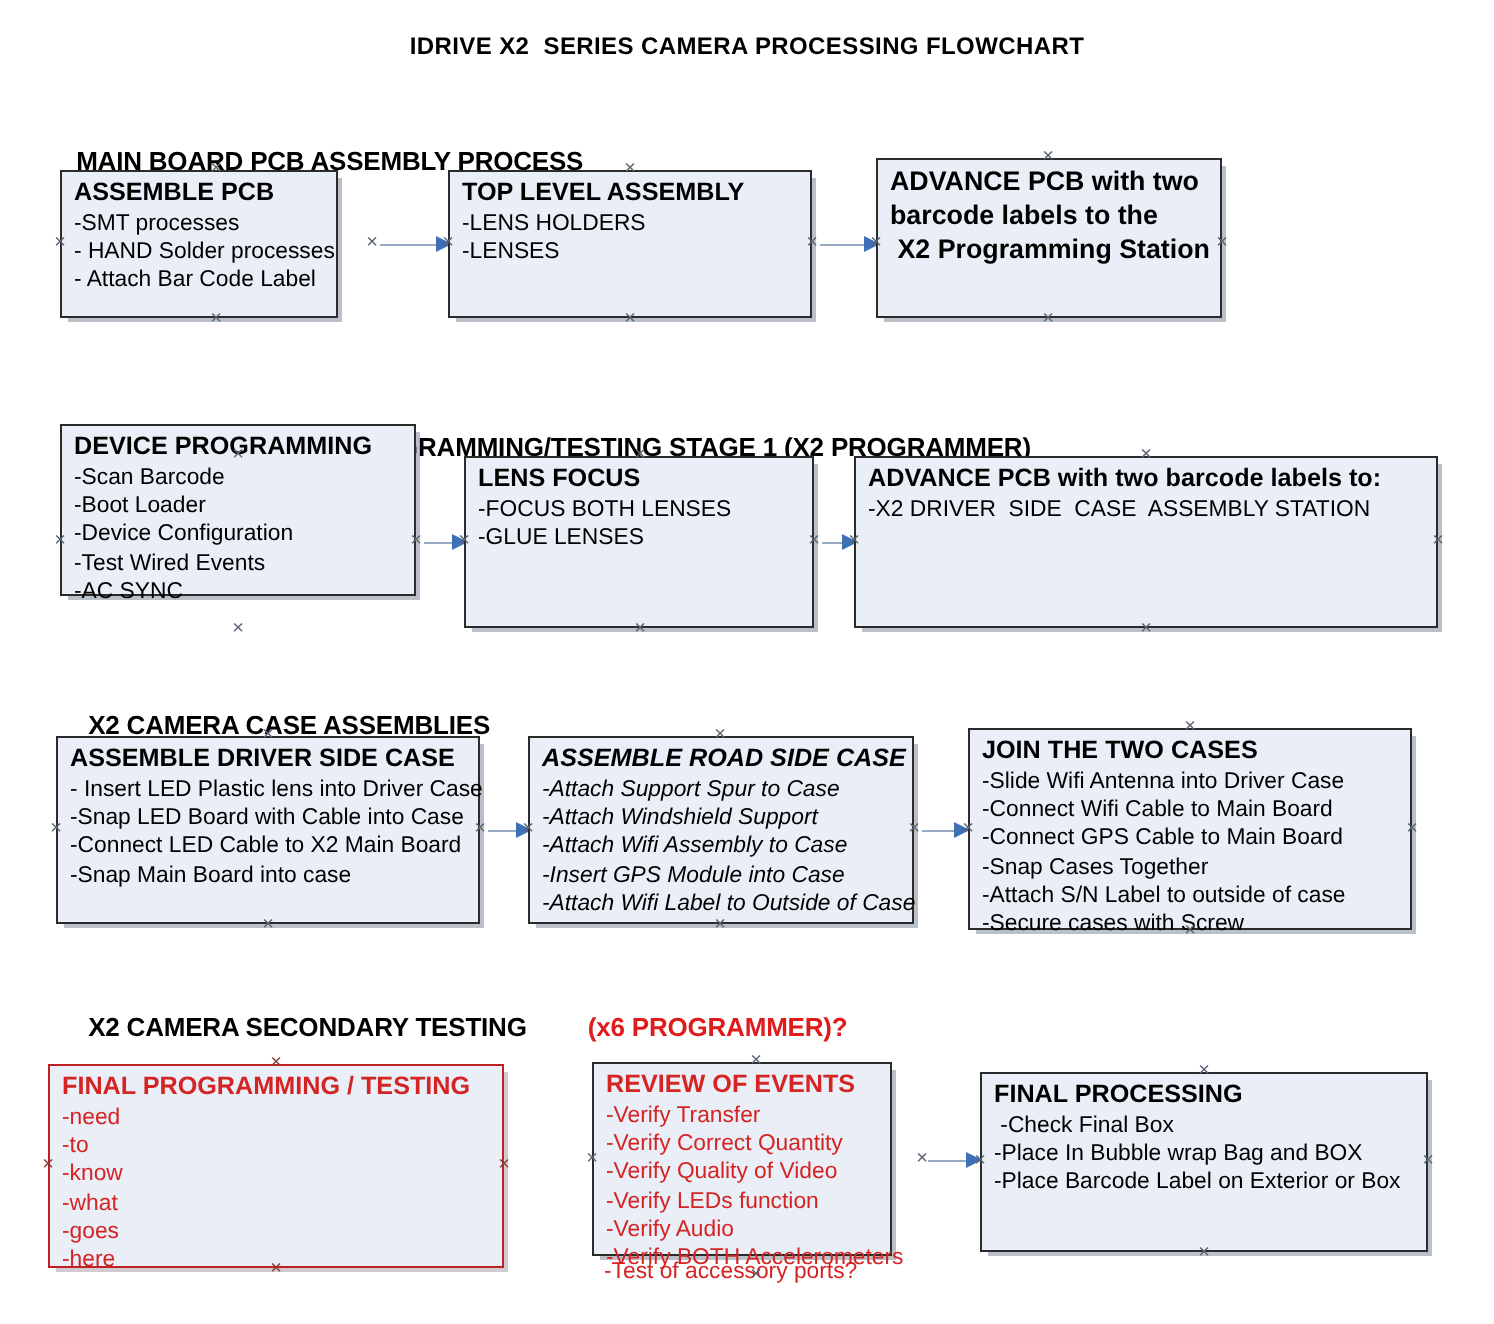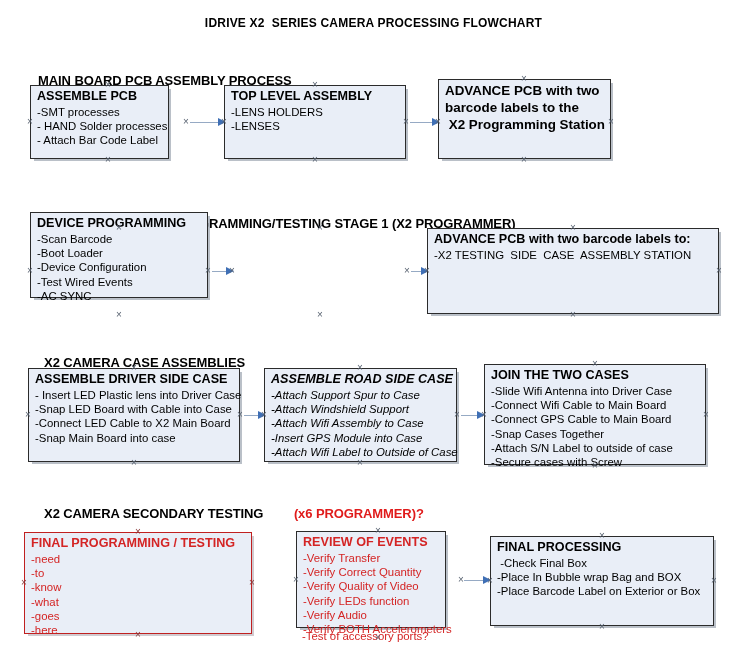--- a/index.html
+++ b/index.html
@@ -128,31 +128,36 @@
     <div class="ln">-AC SYNC</div>
   </div>
   <span class="handle" style="left:114px;top:223px;">×</span>
   <span class="handle" style="left:25px;top:266px;">×</span>
   <span class="handle" style="left:203px;top:266px;">×</span>
   <span class="handle" style="left:114px;top:310px;">×</span>
 
   <div class="conn" style="left:212px;top:271px;width:17px;"></div>
   <div class="arrow" style="left:226px;top:267px;"></div>
 
+  <div class="node" style="left:232px;top:228px;width:175px;height:86px;">
+    <div class="ttl">LENS FOCUS</div>
+    <div class="ln">-FOCUS BOTH LENSES</div>
+    <div class="ln">-GLUE LENSES</div>
+  </div>
   <span class="handle" style="left:315px;top:223px;">×</span>
   <span class="handle" style="left:227px;top:266px;">×</span>
   <span class="handle" style="left:402px;top:266px;">×</span>
   <span class="handle" style="left:315px;top:310px;">×</span>
 
   <div class="conn" style="left:411px;top:271px;width:13px;"></div>
   <div class="arrow" style="left:421px;top:267px;"></div>
 
   <div class="node" style="left:427px;top:228px;width:292px;height:86px;">
     <div class="ttl">ADVANCE PCB with two barcode labels to:</div>
-    <div class="ln">-X2 TESTING  SIDE  CASE  ASSEMBLY STATION</div>
+    <div class="ln">-X2 DRIVER  SIDE  CASE  ASSEMBLY STATION</div>
   </div>
   <span class="handle" style="left:568px;top:223px;">×</span>
   <span class="handle" style="left:422px;top:266px;">×</span>
   <span class="handle" style="left:714px;top:266px;">×</span>
   <span class="handle" style="left:568px;top:310px;">×</span>
 
   <div class="section-head" style="left:30px;top:340px;">
     <span>X2 CAMERA CASE ASSEMBLIES</span>
   </div>
 

